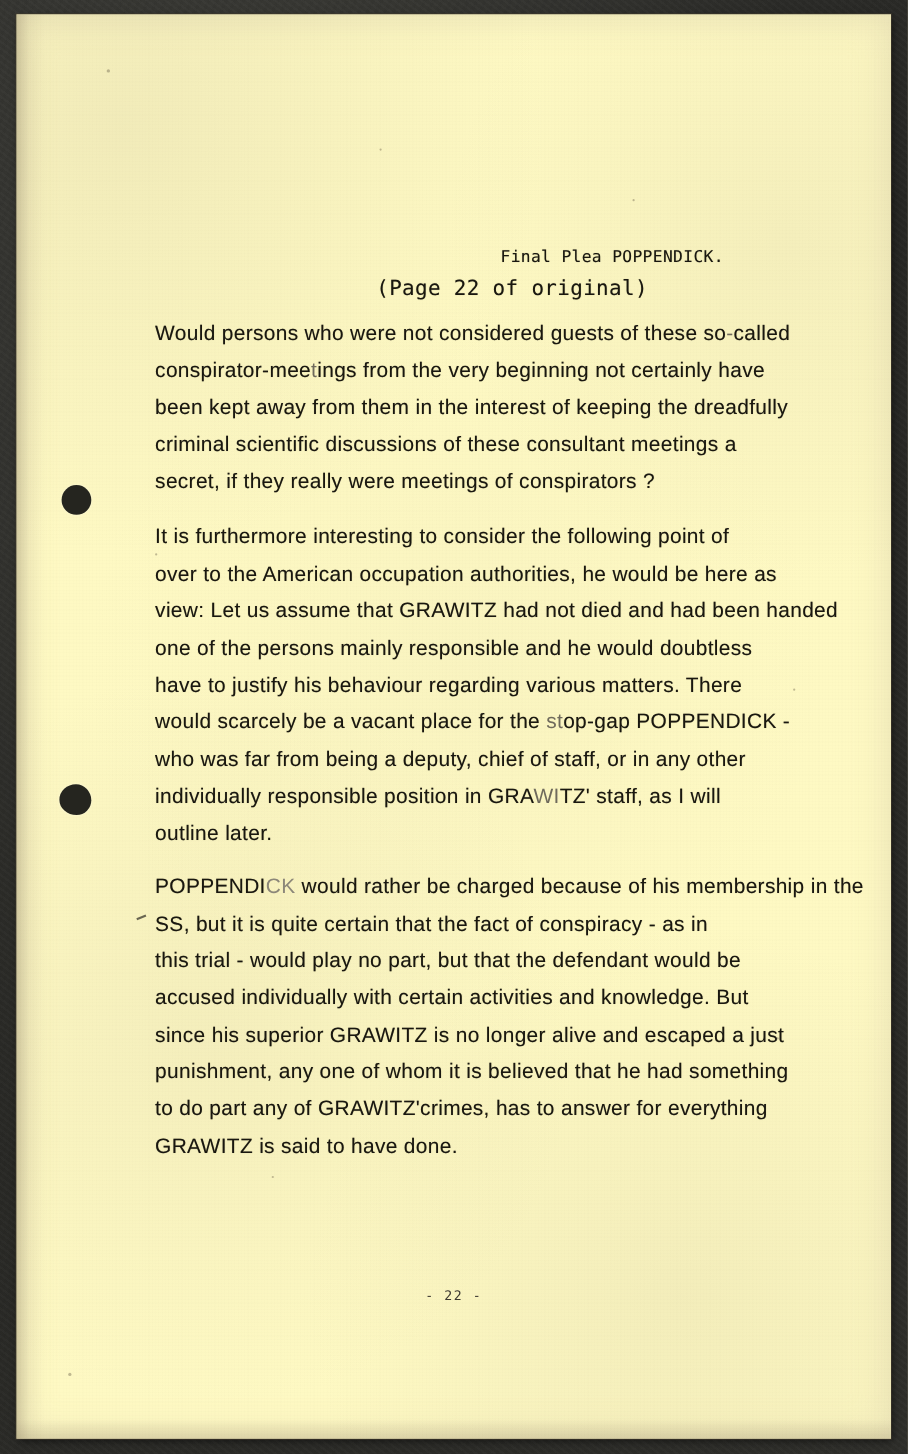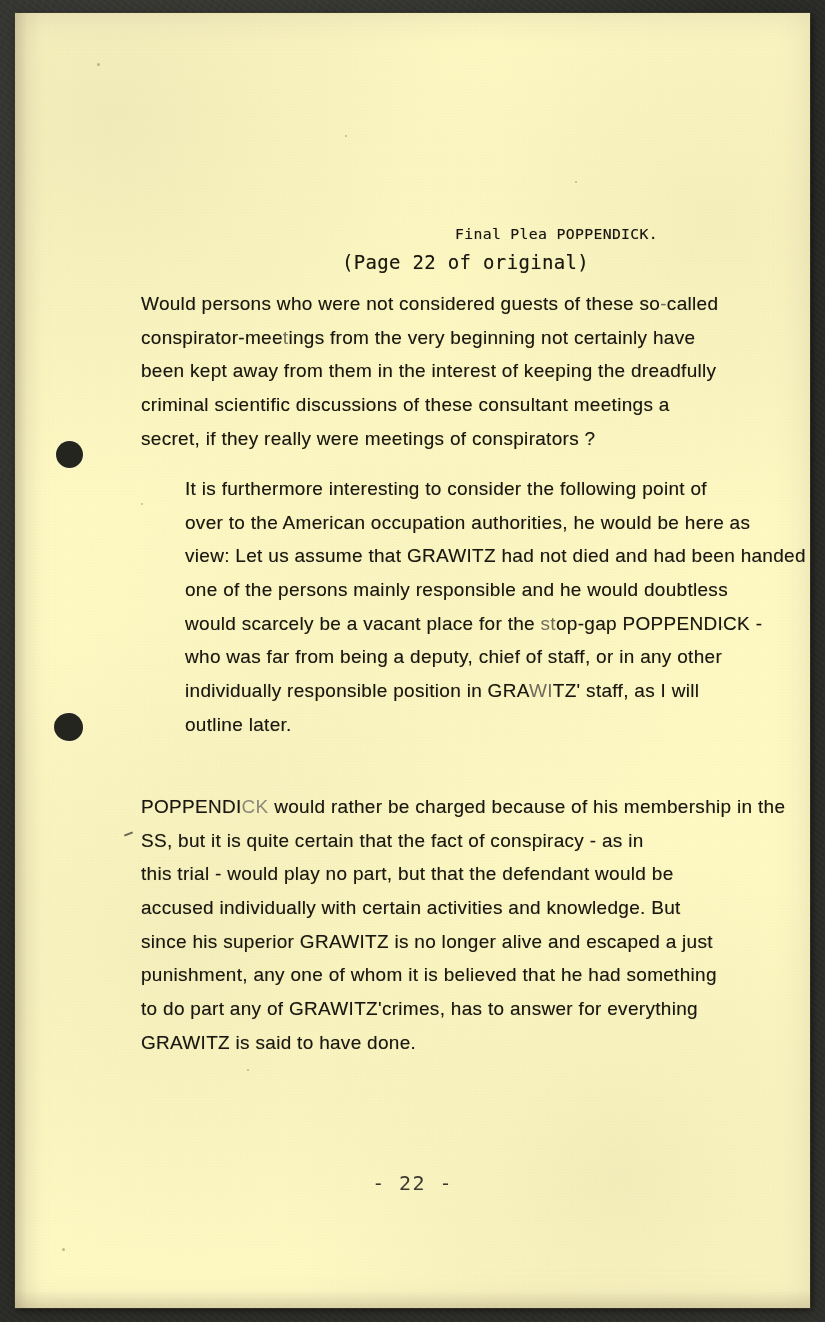--- a/index.html
+++ b/index.html
@@ -119,21 +119,21 @@
     height: 33.7px;
     line-height: 33.7px;
     white-space: pre;
     font-family: Liberation Sans, sans-serif;
     font-size: 19px;
     letter-spacing: .3px;
     color: #19170f;
     text-shadow: 0 0 .7px rgba(25,23,15,.40);
   }
   #paragraph-1 { top: 274px; }
-  #paragraph-2 { top: 459px; margin-left: 44px; }
+  #paragraph-2 { top: 459px; }
   #paragraph-3 { top: 777px; }
 
   
   .faint   { color: #6f6a5c; text-shadow: none; }
   .fainter { color: #8c8779; text-shadow: none; }
 
   
   #stray-tick-mark {
     position: absolute;
     left: 109px; top: 820px;
@@ -143,21 +143,21 @@
     opacity: .75;
   }
 
   
   #page-footer {
     position: absolute;
     left: 0; top: 1158px;
     width: 795px;
     text-align: center;
     font-family: "DejaVu Sans Mono", "Liberation Mono", monospace;
-    font-size: 20px;
+    font-size: 12px;
     letter-spacing: 1.4px;
     color: #3c3830;
   }
   .speck {
     position: absolute;
     background: rgba(92,82,62,.38);
     border-radius: 50%;
     pointer-events: none;
   }
 </style>
@@ -196,20 +196,21 @@
       <div class="line">been kept away from them in the interest of keeping the dreadfully</div>
       <div class="line">criminal scientific discussions of these consultant meetings a</div>
       <div class="line">secret, if they really were meetings of conspirators ?</div>
     </div>
 
     <div class="paragraph" id="paragraph-2">
       <div class="line">It is furthermore interesting to consider the following point of</div>
       <div class="line">over to the American occupation authorities, he would be here as</div>
       <div class="line">view: Let us assume that GRAWITZ had not died and had been handed</div>
       <div class="line">one of the persons mainly responsible and he would doubtless</div>
+      <div class="line">have to justify his behaviour regarding various matters. There</div>
       <div class="line">would scarcely be a vacant place for the <span class="faint">st</span>op-gap POPPENDICK -</div>
       <div class="line">who was far from being a deputy, chief of staff, or in any other</div>
       <div class="line">individually responsible position in GRA<span class="faint">WI</span>TZ' staff, as I will</div>
       <div class="line">outline later.</div>
     </div>
 
     <div class="paragraph" id="paragraph-3">
       <div class="line">POPPENDI<span class="fainter">CK</span> would rather be charged because of his membership in the</div>
       <div class="line">SS, but it is quite certain that the fact of conspiracy - as in</div>
       <div class="line">this trial - would play no part, but that the defendant would be</div>

